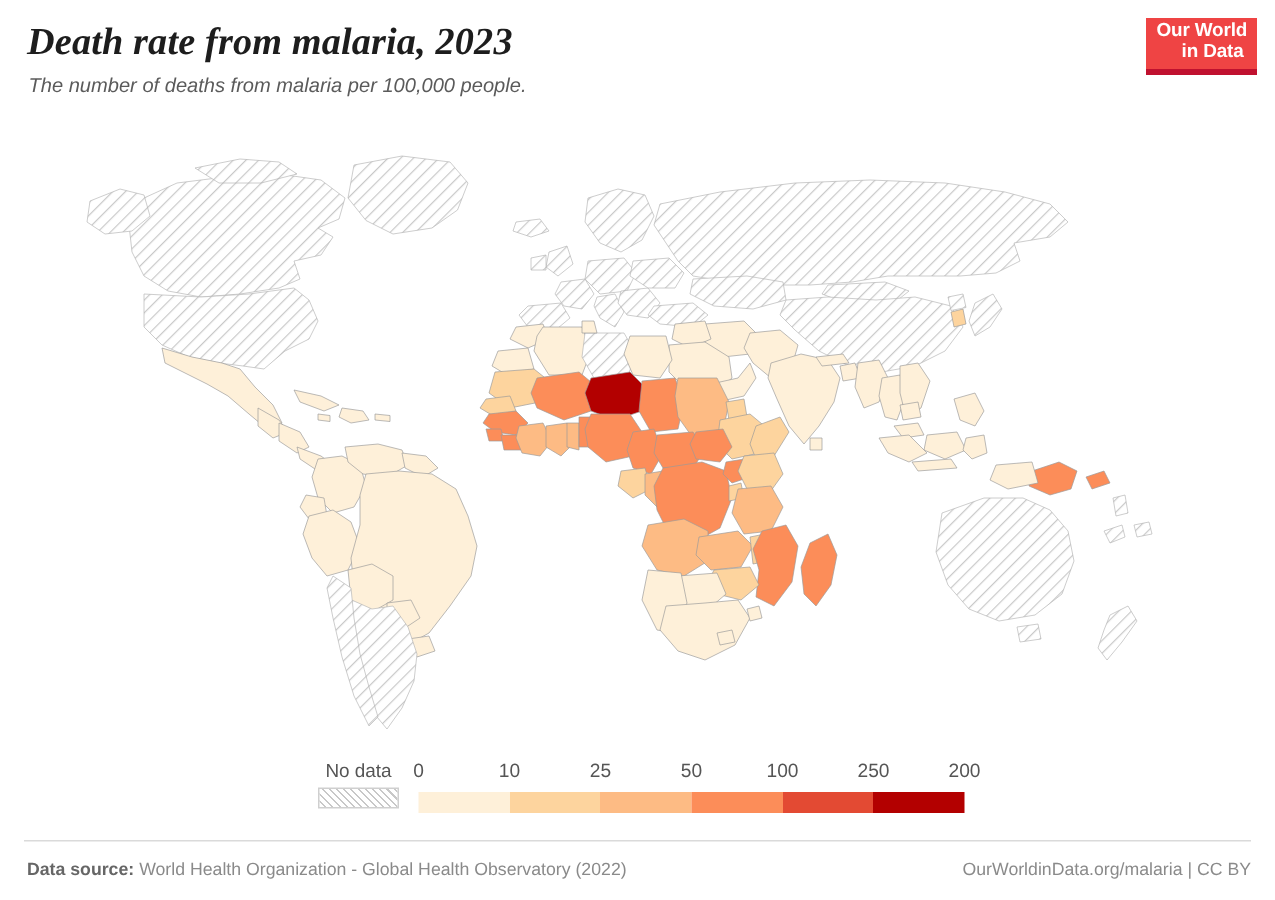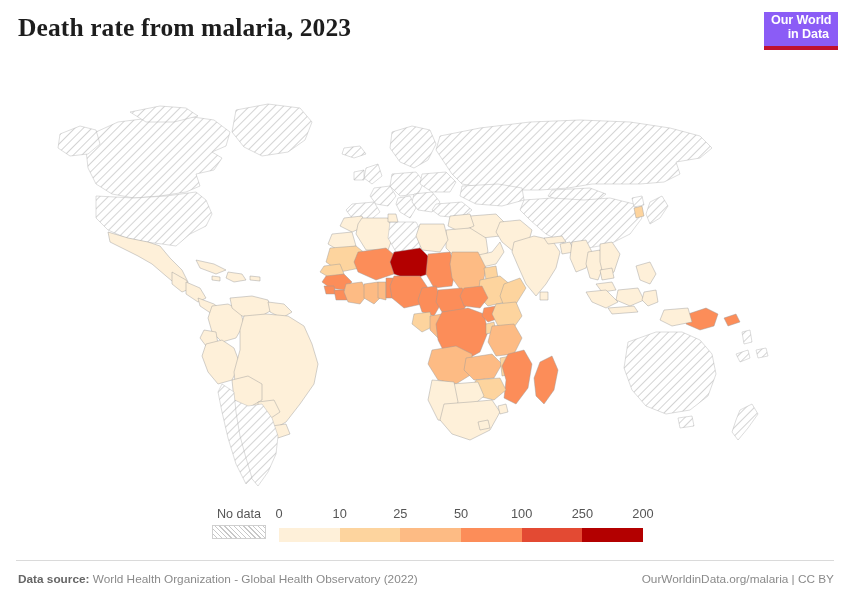--- a/index.html
+++ b/index.html
@@ -17,20 +17,21 @@
   }
 
   
   #header {
     position: absolute;
     left: 0; top: 0;
     width: 814px;
     height: 88px;
     box-sizing: border-box;
     padding: 14px 16px 0 18px;
+    font-style: italic;
   }
   #chart-title {
     font-family: "Liberation Serif", serif;
     font-size: 25.5px;
     font-weight: bold;
     letter-spacing: 0.1px;
     color: #1d1d1d;
     margin: 0;
     line-height: 1.12;
   }
@@ -42,21 +43,21 @@
     line-height: 1.25;
   }
 
   
   #owid-logo {
     position: absolute;
     right: 12px;
     top: 12px;
     width: 74px;
     height: 38px;
-    background: #8b5cf6;
+    background: #ef4444;
     box-sizing: border-box;
     border-bottom: 4px solid #c0112f;
     display: flex;
     flex-direction: column;
     align-items: flex-start;
     justify-content: center;
     padding: 0 7px 2px 7px;
   }
   #owid-logo .logo-line {
     color: #ffffff;
@@ -171,20 +172,21 @@
   }
   #footer-left { white-space: nowrap; }
   #footer-source-label { font-weight: bold; color: #666666; }
   #footer-right { white-space: nowrap; }
 </style>
 </head>
 <body>
 
 <div id="header">
   <h1 id="chart-title">Death rate from malaria, 2023</h1>
+  <p id="chart-subtitle">The number of deaths from malaria per 100,000 people.</p>
 </div>
 
 <div id="owid-logo">
   <span class="logo-line logo-line-1">Our World</span>
   <span class="logo-line logo-line-2">in Data</span>
 </div>
 
 <div id="map-area">
   <svg id="world-map" viewBox="0 0 850 405" preserveAspectRatio="xMidYMid meet">
     <defs>

